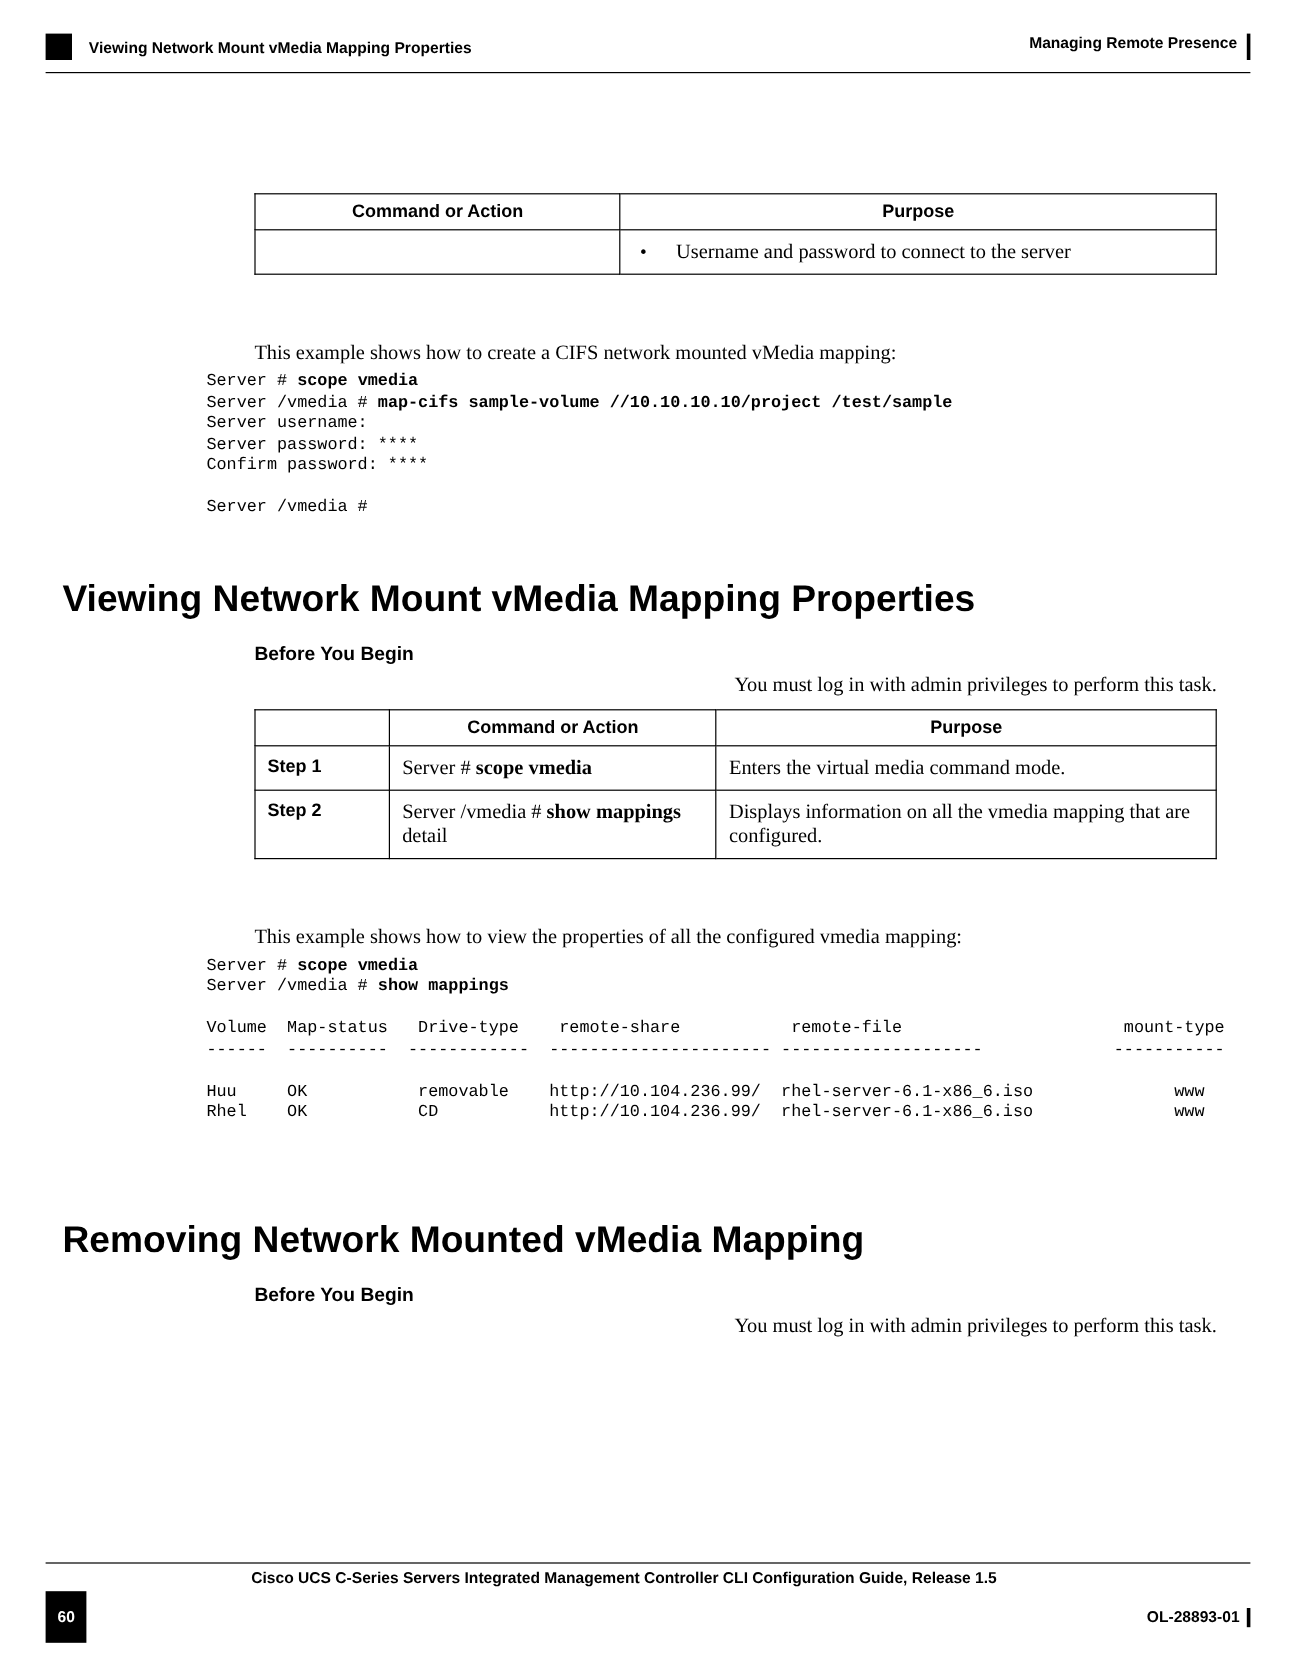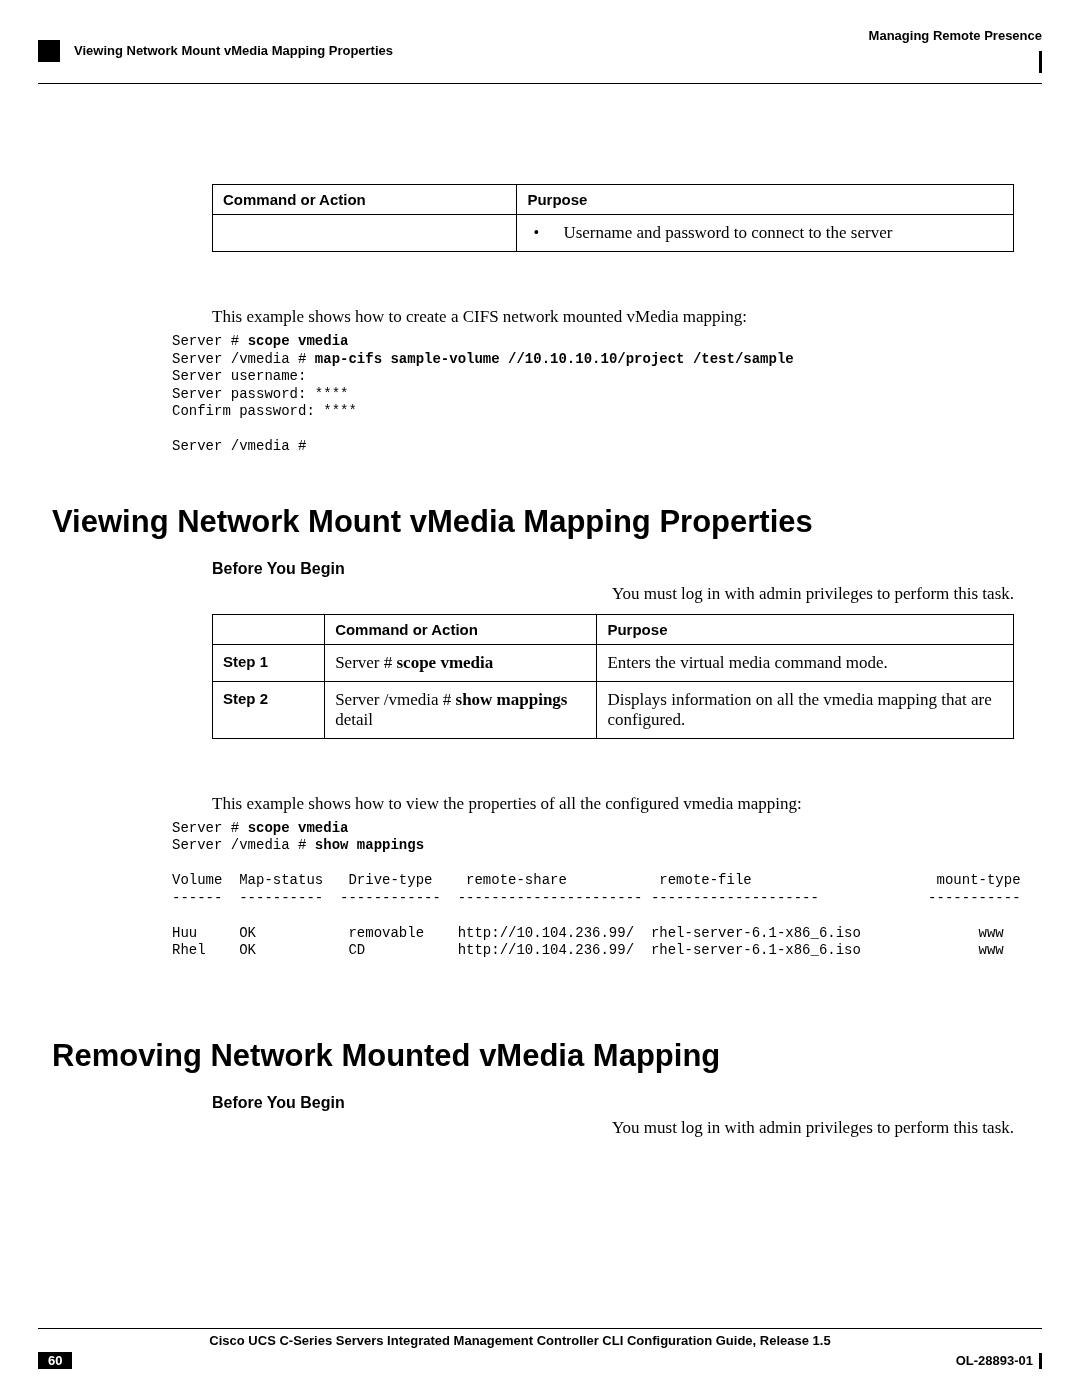--- a/index.html
+++ b/index.html
@@ -24,41 +24,40 @@
   .header-left {
     display: flex;
     align-items: center;
     gap: 14px;
   }
   .black-box {
     width: 22px; height: 22px; background:#000;
   }
   .header-right {
     display: flex;
-    align-items: flex-end;
+    align-items: flex-start;
     gap: 8px;
-    flex-direction: column;
   }
   .vbar { width: 3px; height: 22px; background:#000; }
   .hrule { border: none; border-top: 1px solid #000; margin-top: 2px; }
   .content {
     padding: 100px 28px 0 14px;   
   }
   .table1-wrap { margin-left: 160px; }
   table.t1, table.t2 {
     border-collapse: collapse;
     width: 100%;
     font-family: 'Times New Roman', Times, serif;
     font-size: 17px;
   }
   table.t1 th, table.t2 th {
     font-family: Arial, Helvetica, sans-serif;
     font-size: 15px;
     font-weight: bold;
-    text-align: left;
+    text-align: center;
     padding: 6px 10px;
     border: 1px solid #000;
   }
   table.t1 td, table.t2 td {
     padding: 8px 10px;
     border: 1px solid #000;
     vertical-align: top;
   }
   table.t1 .col-a { width: 38%; }
   table.t1 .col-b { width: 62%; }
@@ -103,21 +102,21 @@
     display:flex;
     justify-content:space-between;
     align-items:center;
     font-family: Arial, Helvetica, sans-serif;
     font-size: 13px;
     font-weight:bold;
     margin-top: 4px;
   }
   .page-badge {
     background:#000; color:#fff;
-    padding: 1px 10px;
+    padding: 14px 10px;
     font-family: Arial, sans-serif;
     font-size: 13px; font-weight:bold;
     display:inline-block;
   }
   .footer-title { flex:1; text-align:center; }
   .strong { font-weight:bold; }
   .ital { }
 </style>
 </head>
 <body>

